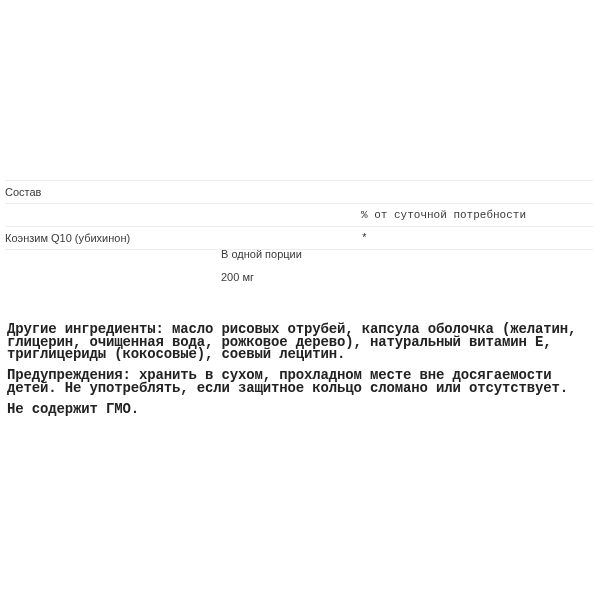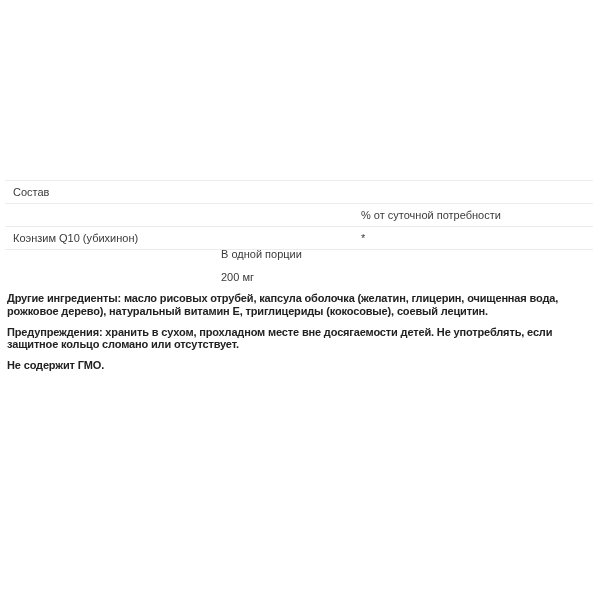--- a/index.html
+++ b/index.html
@@ -28,31 +28,31 @@
       border-bottom: 1px solid #ececec;
       font-size: 11px;
       line-height: 22px;
       color: #3a3a3a;
     }
     .cell {
       position: absolute;
       top: 0;
       white-space: nowrap;
     }
-    .c1 { left: 8px; }
+    .c1 { left: 0; }
     .c2 { left: 216px; margin-top: 39px; }
-    .c3 { left: 356px; }
+    .c3 { left: 356px; font-family: Liberation Mono, monospace; }
     .notes {
       position: absolute;
       left: 7px;
-      top: 292px;
+      top: 323px;
       width: 580px;
-      font-family: Liberation Sans, sans-serif;
+      font-family: Liberation Mono, monospace;
       font-weight: bold;
-      font-size: 11px;
+      font-size: 14px;
       line-height: 12.5px;
       color: #222;
       letter-spacing: -0.15px;
     }
     .notes p {
       margin: 0 0 8.5px 0;
     }
   </style>
 </head>
 <body>

